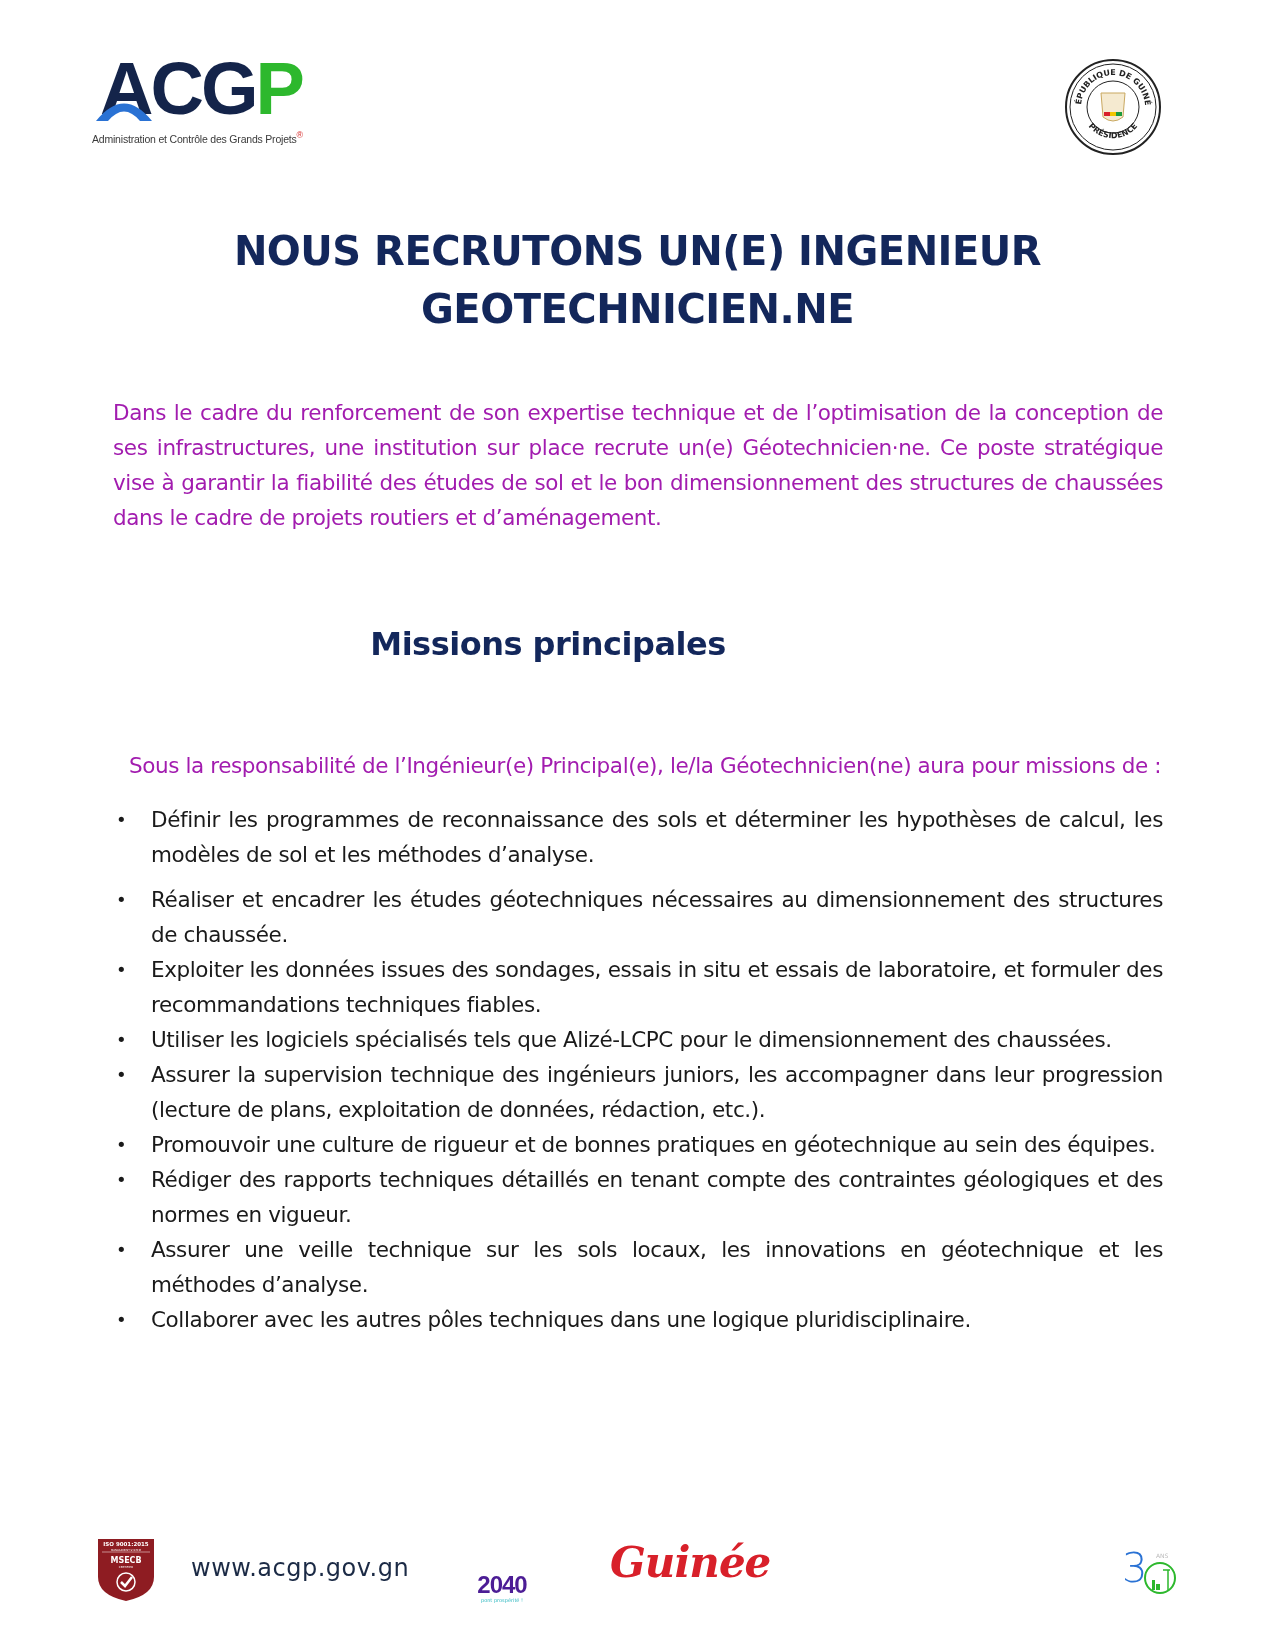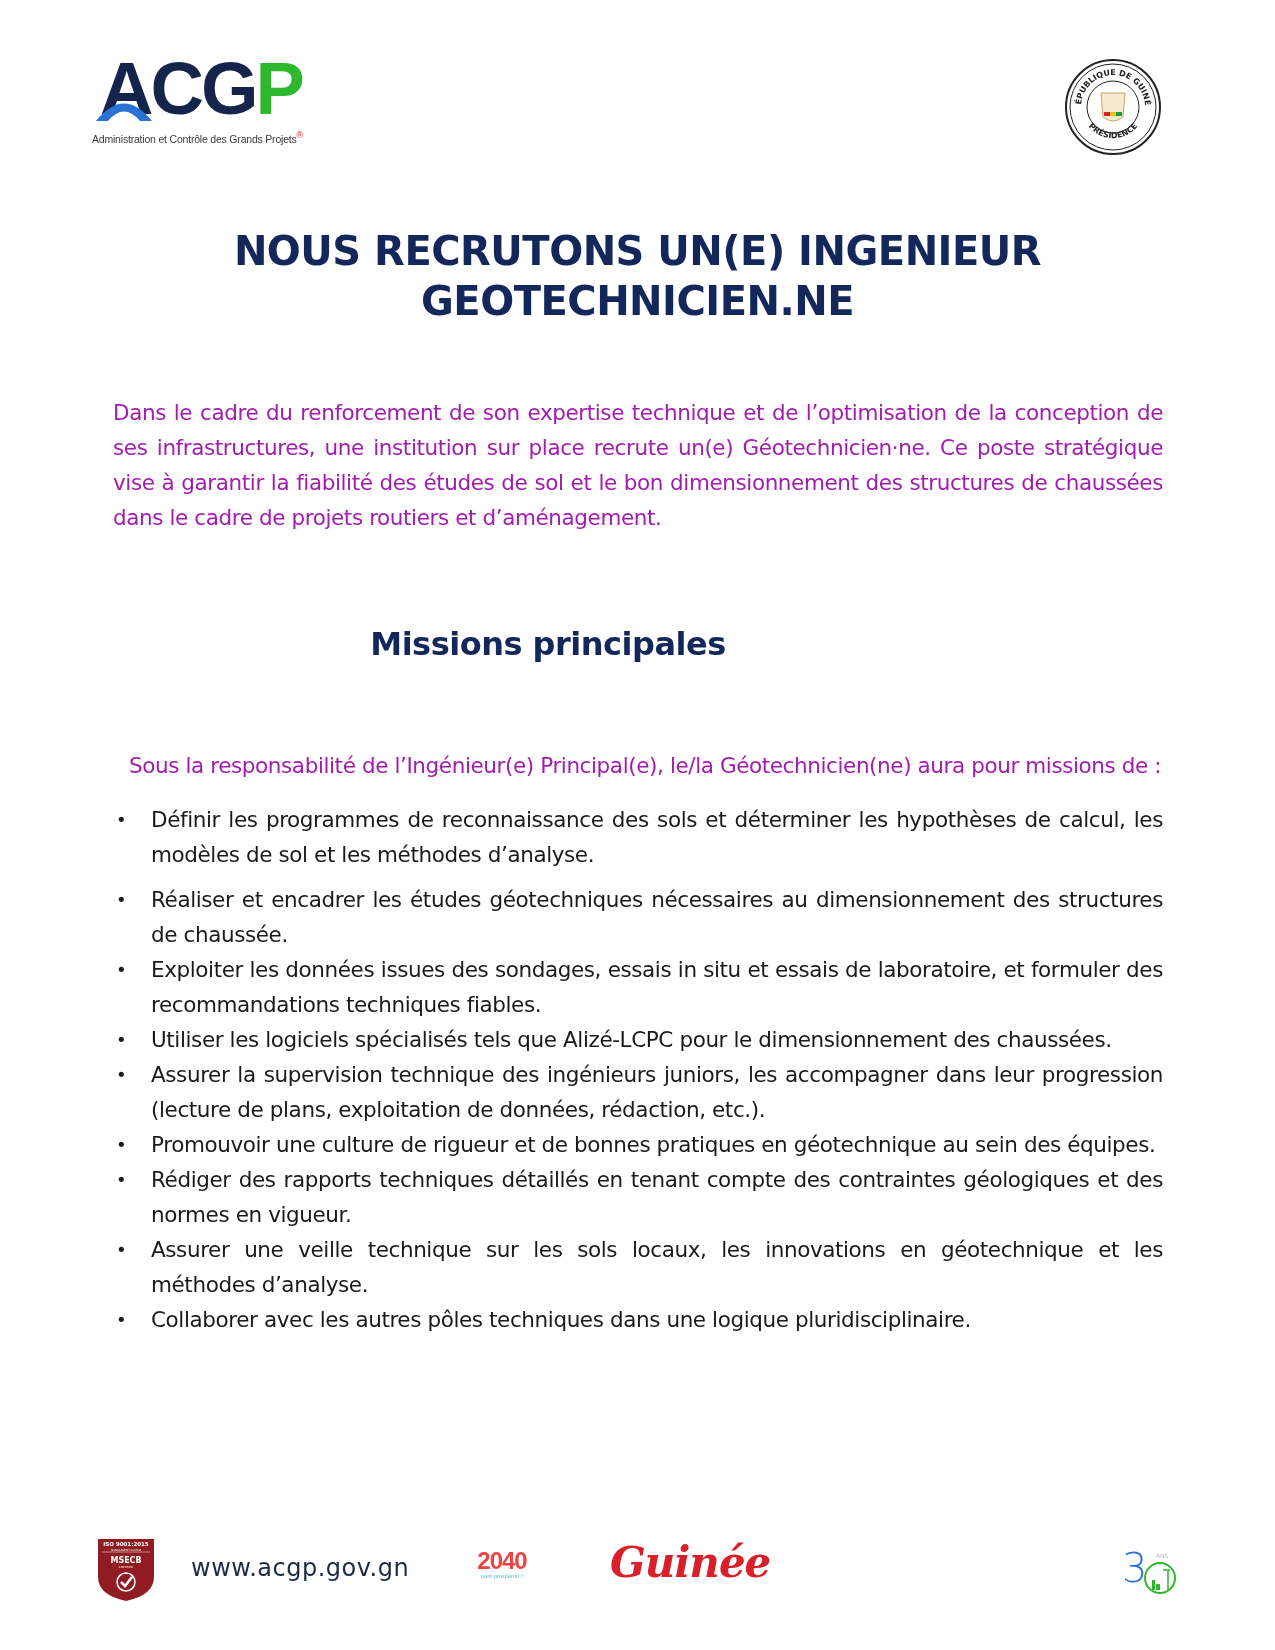--- a/index.html
+++ b/index.html
@@ -16,21 +16,21 @@
   .acgp-sub { position: absolute; left: 0; top: 78px; font-family: Liberation Sans, sans-serif;
               font-size: 10.5px; color: #3a3a3a; white-space: nowrap; letter-spacing: -0.2px; }
   .acgp-reg { color: #d62b2b; font-size: 9px; vertical-align: super; }
 
   #seal { left: 1063px; top: 57px; width: 100px; height: 100px; }
 
   
   .title { left: 0; width: 1275px; text-align: center; font-family: "DejaVu Sans", sans-serif;
            font-weight: bold; font-size: 40px; color: #13275b; letter-spacing: -0.5px; line-height: 58px; }
   #title-1 { top: 222px; }
-  #title-2 { top: 272px; }
+  #title-2 { top: 280px; }
 
   
   .para { left: 113px; width: 1050px; font-size: 21.5px; line-height: 35px; text-align: justify;
           font-family: "DejaVu Sans", sans-serif; letter-spacing: -0.4px; color: #a21caf; }
   #intro { top: 395px; }
   #section-heading { left: 0; width: 1096px; top: 625px; text-align: center; font-weight: bold;
                      font-size: 32px; color: #13275b; letter-spacing: -0.5px; }
   #lead { top: 732px; }
 
   #missions { position: absolute; left: 113px; width: 1050px; top: 802px; margin: 0; padding: 0; list-style: none; }
@@ -38,21 +38,21 @@
                  text-align: justify; letter-spacing: -0.4px; margin-bottom: 0; }
   #missions li .bullet { position: absolute; left: 3px; top: 0; font-size: 18px; }
   #missions li.gap { margin-bottom: 10px; }
 
   
   #iso-badge { left: 96px; top: 1537px; width: 60px; height: 66px; }
   #website { left: 191px; top: 1554px; font-family: "DejaVu Sans", sans-serif; font-size: 24px;
              color: #1b2a45; letter-spacing: 0.5px; }
   #logo-2040 { left: 466px; top: 1545px; width: 72px; height: 45px; text-align: center; }
   #logo-2040 .num { font-family: "Liberation Sans", sans-serif; font-size: 24px; font-weight: bold;
-                    color: #ef4444; letter-spacing: -1px; line-height: 24px; display: block; margin-top: 4px; }
+                    color: #4c1d95; letter-spacing: -1px; line-height: 24px; display: block; margin-top: 28px; }
   #logo-2040 .tag { font-size: 5px; color: #2fb8c1; display: block; }
   #logo-guinee { left: 610px; top: 1538px; font-family: "DejaVu Serif", serif; font-style: italic;
                  font-weight: bold; font-size: 42px; color: #d8202a; letter-spacing: -1px; }
   #logo-30 { left: 1120px; top: 1540px; width: 60px; height: 60px; }
 </style>
 </head>
 <body>
 
 <div id="acgp-logo" class="abs">
   <div class="acgp-letters"><span>ACG</span><span class="p">P</span></div>

